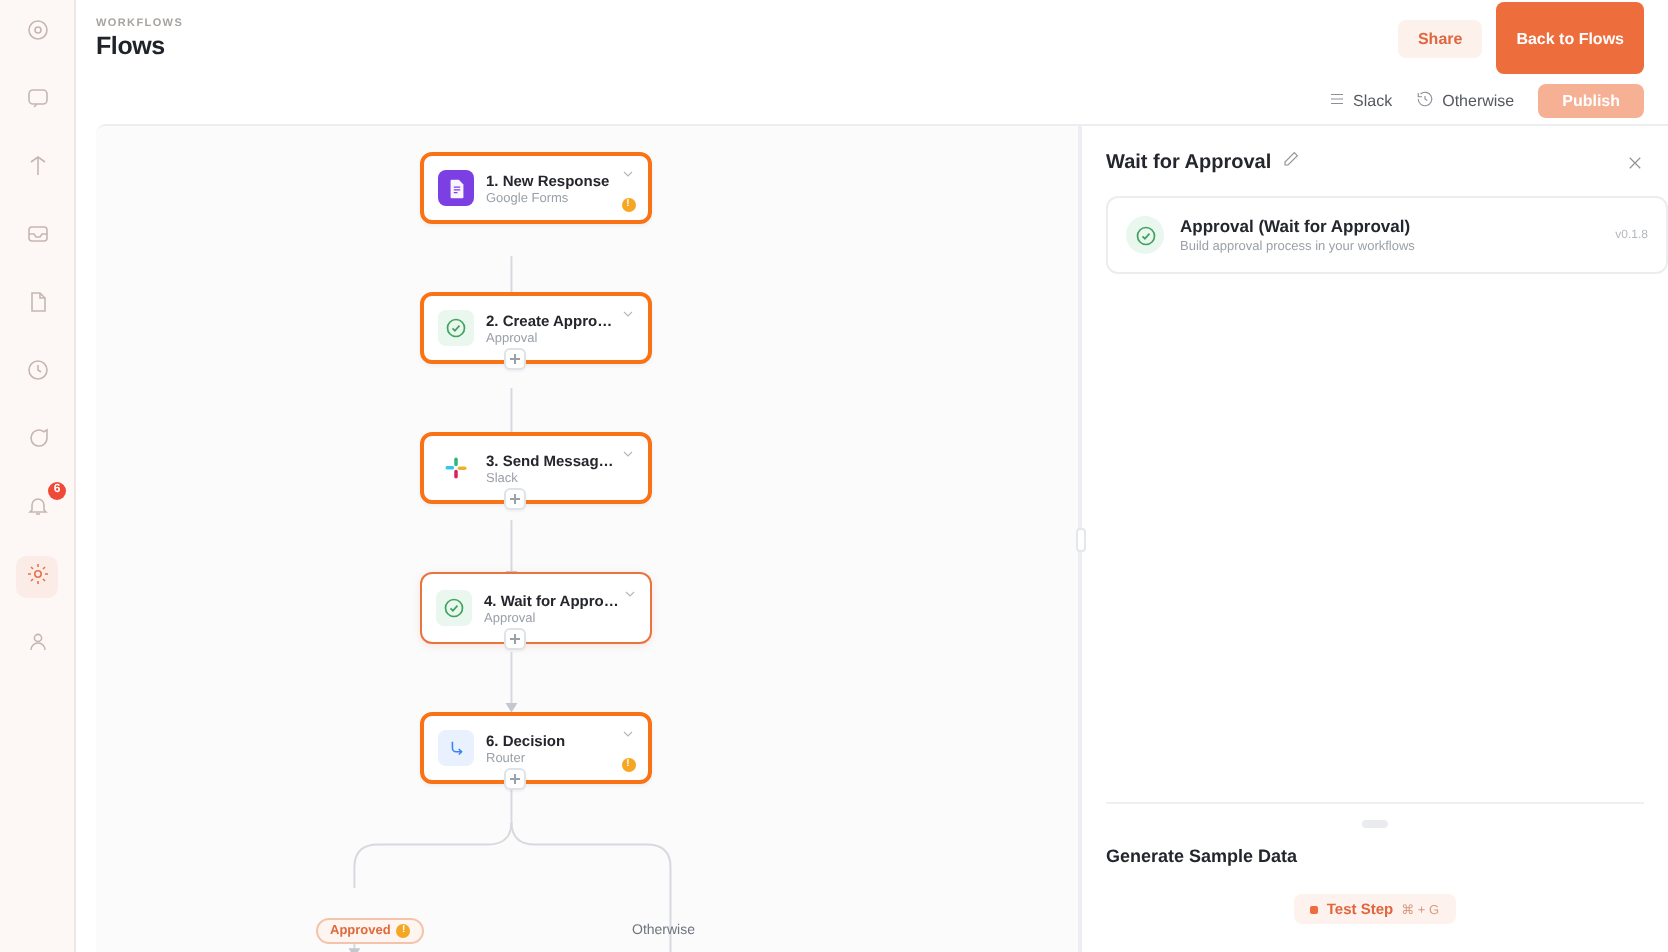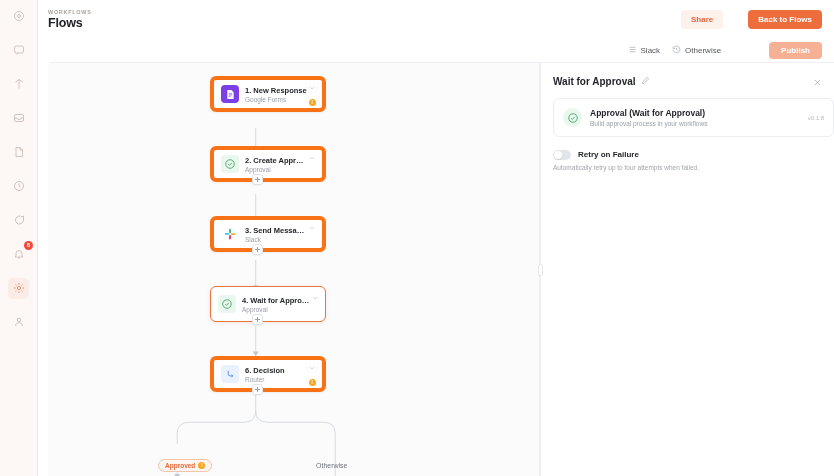--- a/index.html
+++ b/index.html
@@ -47,30 +47,30 @@
     background: #fff;
     display: flex; align-items: center; justify-content: space-between;
     padding: 0 12px 0 10px;
   }
   .crumbs { display: flex; flex-direction: column; gap: 1px; }
   .crumb-kicker {
     font-size: 5.5px; letter-spacing: 0.7px; font-weight: 700;
     color: #a9a3a0; text-transform: uppercase;
   }
   .crumb-title { font-size: 12.5px; font-weight: 700; color: #20232a; letter-spacing: -0.2px; }
-  .top-actions { display: flex; align-items: center; gap: 25px; margin-left: 28px; }
+  .top-actions { display: flex; align-items: center; gap: 7px; margin-left: 28px; }
   .btn-share {
     height: 19px; padding: 0 10px; border-radius: 4px;
     background: #fdf1ec; color: #e0673d;
     font-size: 8px; font-weight: 600;
     display: flex; align-items: center; cursor: pointer; border: none;
     font-family: inherit;
   }
   .btn-back {
-    height: 19px; padding: 0 10px; border-radius: 4px;
+    height: 36px; padding: 0 10px; border-radius: 4px;
     background: #ee6d3d; color: #fff;
     font-size: 8px; font-weight: 600;
     display: flex; align-items: center; cursor: pointer; border: none;
     font-family: inherit;
   }
 
   .subbar {
     height: 24px; flex: 0 0 24px;
     display: flex; align-items: center; justify-content: flex-end;
     gap: 12px; padding-right: 12px;
@@ -80,21 +80,20 @@
     display: flex; align-items: center; gap: 4px;
     font-size: 8px; color: #55595f; cursor: pointer; font-weight: 500;
   }
   .subitem svg { width: 9px; height: 9px; stroke: #8b9097; fill: none; stroke-width: 1.5; }
   .btn-publish {
     height: 17px; padding: 0 12px; border-radius: 4px;
     background: #f6b195; color: #fff;
     font-size: 8px; font-weight: 600;
     display: flex; align-items: center; border: none; cursor: default;
     font-family: inherit;
-    margin-left: 36px;
   }
 
   
   .workspace { flex: 1; display: flex; position: relative; min-height: 0; }
 
   .canvas {
     position: relative; flex: 1;
     background: #fbfbfc;
     border-top: 1px solid #eceef1;
     border-right: 1px solid #eceef1;
@@ -102,21 +101,21 @@
     margin-left: 10px;
     border-radius: 5px 0 0 0;
   }
 
   .flow { position: absolute; left: 0; top: 0; width: 100%; height: 100%; }
 
   .node {
     position: absolute;
     width: 116px; height: 36px;
     background: #fff;
-    border: 4px solid #f97316;
+    border: 2px solid #f97316;
     border-radius: 6px;
     box-shadow: 0 1px 2px rgba(20,22,30,.05);
     display: flex; align-items: center;
     padding: 0 6px 0 7px;
     cursor: pointer;
     z-index: 3;
   }
   .node.selected { border: 1.4px solid #e8743f; box-shadow: 0 1px 4px rgba(232,116,63,.16); }
   .node-ico {
     width: 18px; height: 18px; flex: 0 0 18px; border-radius: 4px;
@@ -526,27 +525,33 @@
               </svg>
           </div>
           <div class="app-card-txt">
             <div class="app-card-title">Approval (Wait for Approval)</div>
             <div class="app-card-sub">Build approval process in your workflows</div>
           </div>
           <div class="app-card-ver">v0.1.8</div>
         </div>
 
 
-        <div class="opt">
-          <div class="opt-row">
-            <div class="toggle"></div>
-            <div class="opt-label">Retry on Failure</div>
-          </div>
-          <div class="opt-desc">Automatically retry up to four attempts when failed.</div>
-        </div>
 
         <div class="panel-spacer"></div>
 
+        <div style="padding-bottom:14px;">
+          <div class="panel-divider"></div>
+          <div style="height:8px;"></div>
+          <div class="collapse-handle"></div>
+          <div class="gen-title">Generate Sample Data</div>
+          <div class="test-wrap">
+            <button class="btn-test">
+              <span class="dot"></span>
+              <span class="lbl">Test Step</span>
+              <span class="kbd">⌘ + G</span>
+            </button>
+          </div>
+        </div>
       </div>
 
     </div>
   </div>
 </div>
 
 </body></html>

